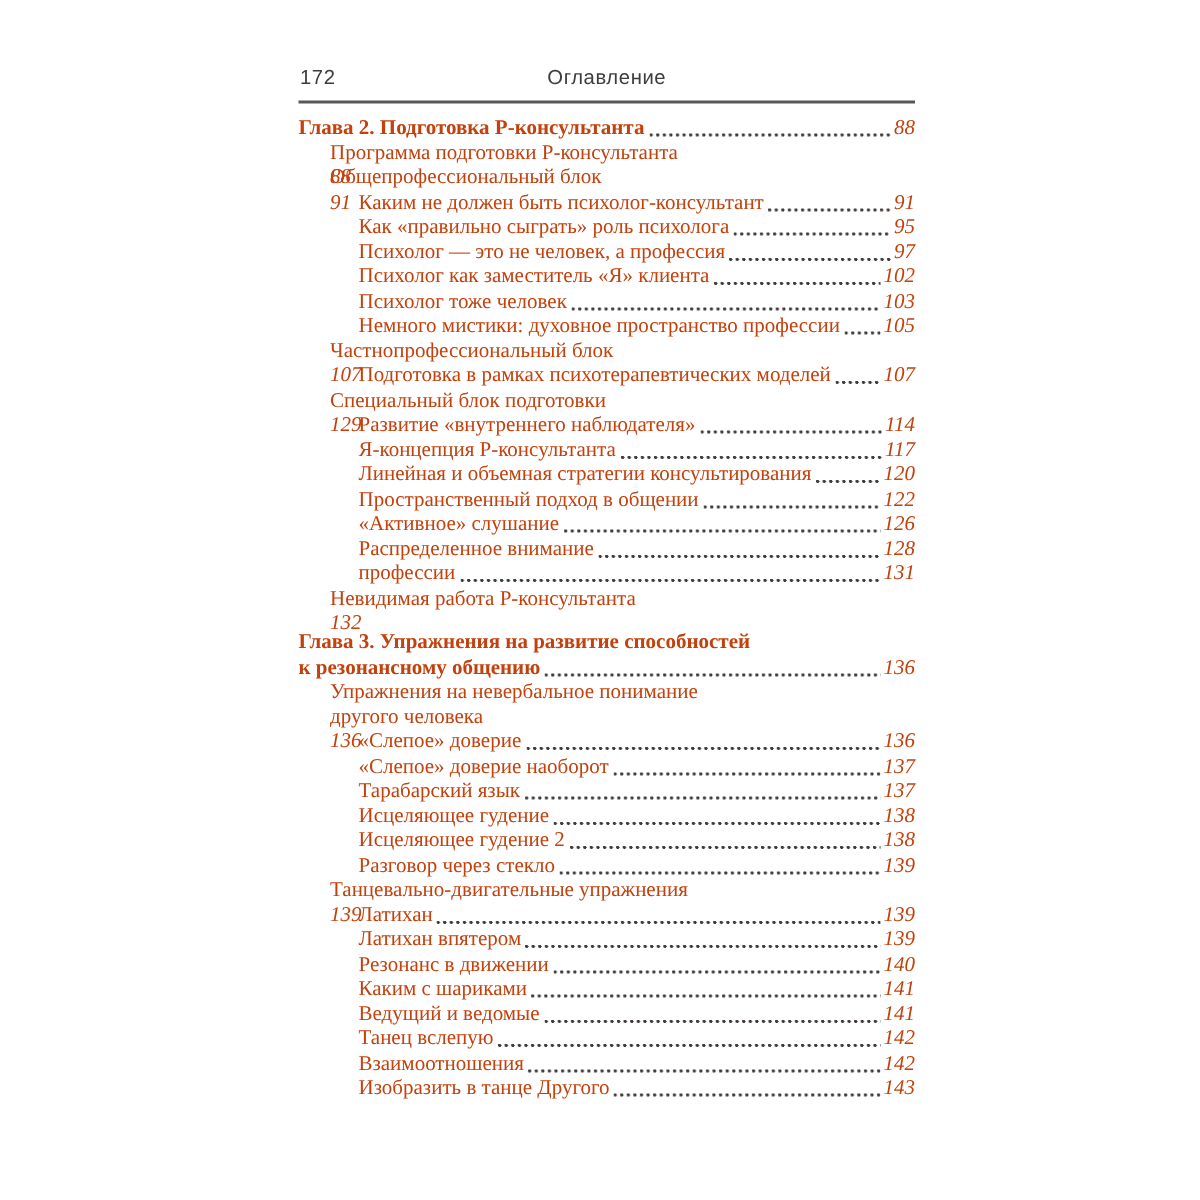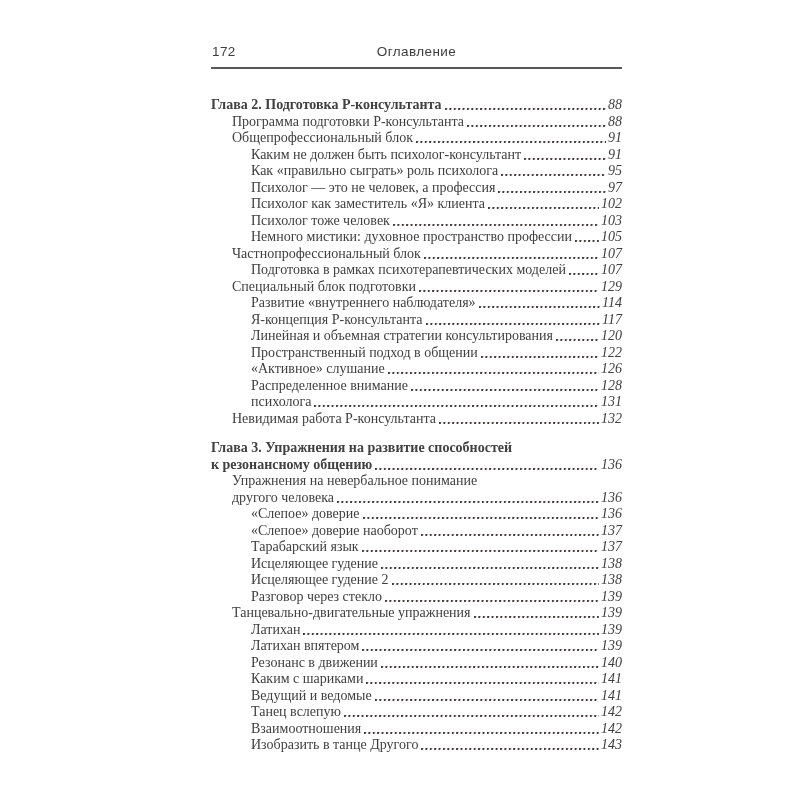--- a/index.html
+++ b/index.html
@@ -1,35 +1,35 @@
 <!DOCTYPE html>
 <html><head>
 <meta charset="utf-8">
 <style>
   html,body{margin:0;padding:0;}
   body{width:800px;height:800px;background:#ffffff;overflow:hidden;}
   .page{position:relative;width:800px;height:800px;background:#ffffff;}
-  .content{position:absolute;left:211px;top:44px;width:411px;}
+  .content{position:absolute;left:199px;top:44px;width:411px;}
 
   .header{position:relative;height:18px;
     font-family:"Liberation Sans",sans-serif;font-size:13.5px;color:#3d3d3d;
     letter-spacing:.4px;}
   .header .num{position:absolute;left:1px;top:0;}
   .header .ttl{display:block;text-align:center;}
 
   .rule{height:2px;background:#585858;margin-top:5px;border:none;}
 
-  .toc{margin-top:28px;font-family:"Liberation Serif",serif;font-size:14px;
-    color:#404040;}
+  .toc{margin-top:9px;font-family:"Liberation Serif",serif;font-size:14px;
+    color:#c2410c;}
   .section ~ .section{margin-top:13px;}
 
   .row{display:flex;align-items:baseline;height:16.5px;line-height:16.5px;
     white-space:nowrap;}
   .lvl0{padding-left:0;}
-  .lvl1{padding-left:21px;}
+  .lvl1{padding-left:21px;flex-direction:column;}
   .lvl2{padding-left:40px;}
   .bold{font-weight:bold;}
 
   .dots{flex:1 1 auto;align-self:stretch;margin:0 2px 0 3px;min-width:8px;
     background-image:radial-gradient(circle at 1.1px 1.1px,#413c39 1.02px,rgba(0,0,0,0) 1.32px);
     background-size:4.4px 2.4px;background-repeat:repeat-x;
     background-position:left calc(100% - 3px);}
   .pg{font-weight:normal;flex:0 0 auto;font-style:italic;}
 </style>
 </head>
@@ -128,21 +128,21 @@
             <span class="t">«Активное» слушание</span>
             <span class="dots"></span>
             <span class="pg">126</span>
           </div>
           <div class="row lvl2">
             <span class="t">Распределенное внимание</span>
             <span class="dots"></span>
             <span class="pg">128</span>
           </div>
           <div class="row lvl2">
-            <span class="t">психолога</span>
+            <span class="t">профессии</span>
             <span class="dots"></span>
             <span class="pg">131</span>
           </div>
           <div class="row lvl1">
             <span class="t">Невидимая работа Р-консультанта</span>
             <span class="dots"></span>
             <span class="pg">132</span>
           </div>
         </div>
         <div class="section">

